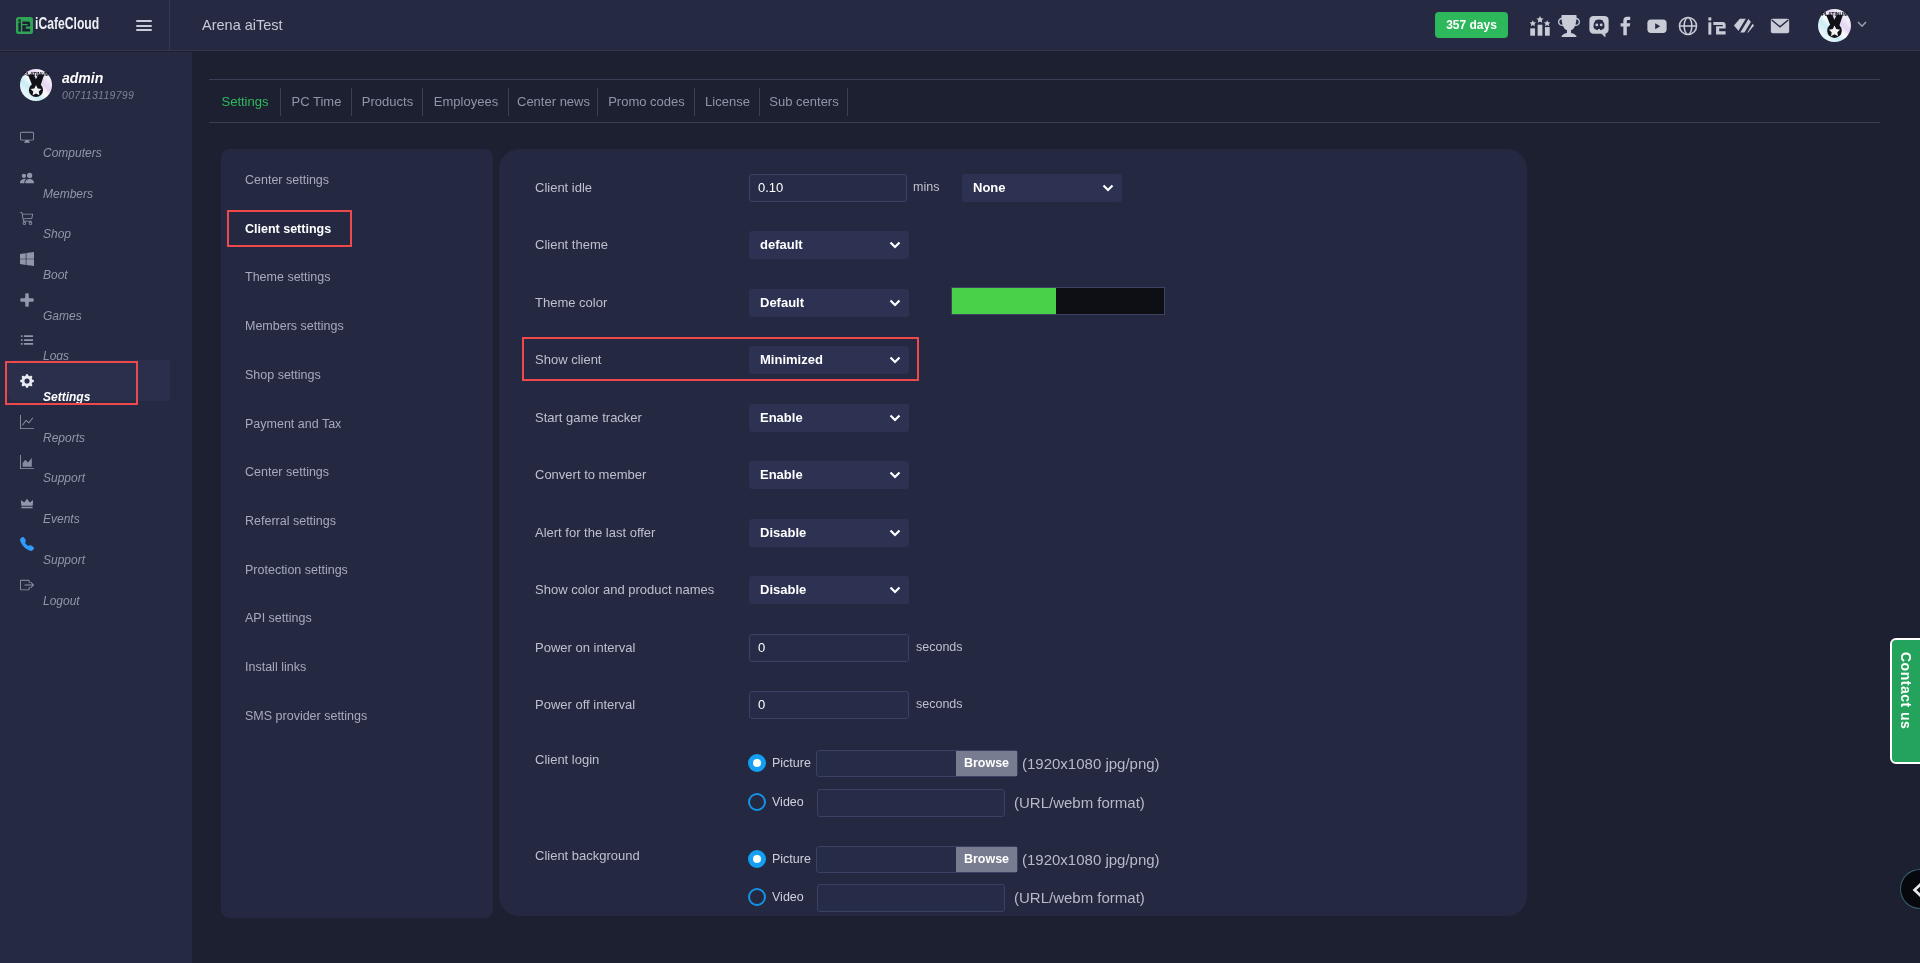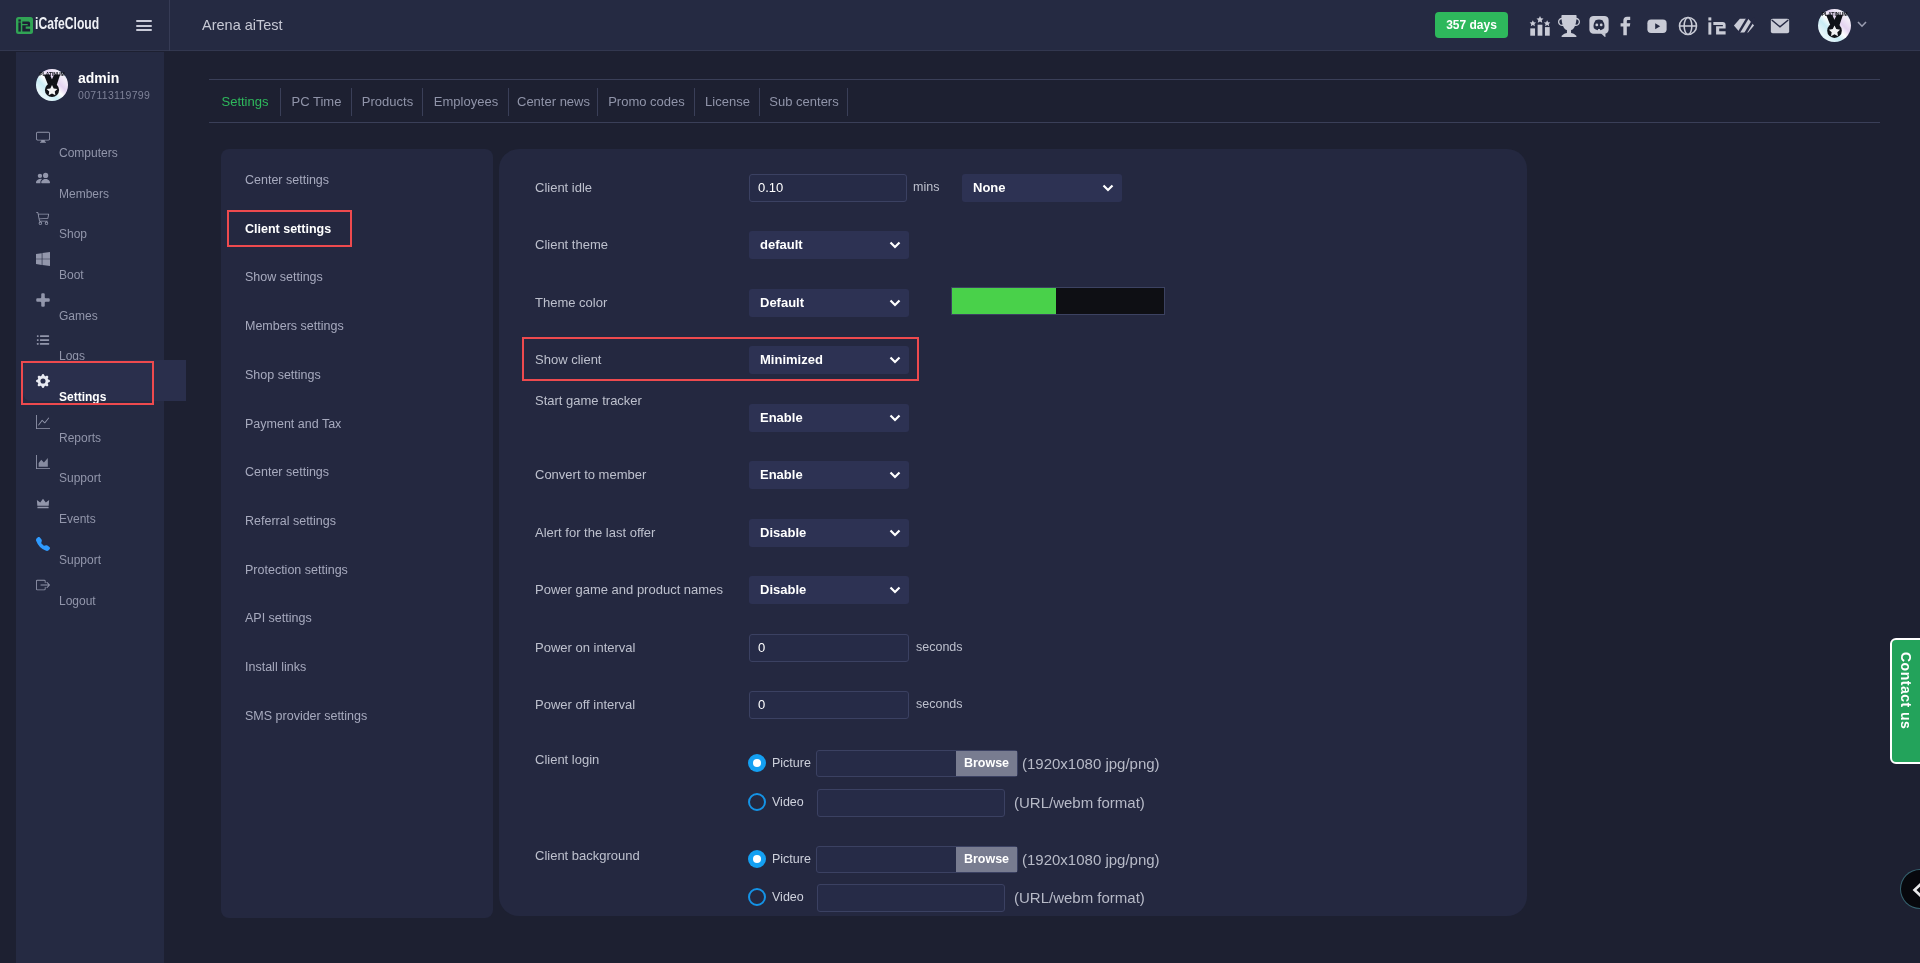--- a/index.html
+++ b/index.html
@@ -15,21 +15,21 @@
 .logoname { position:absolute; left:35px; top:15px; font-size:16px; font-weight:bold; color:#eef0f5; transform:scaleX(0.76); transform-origin:left center; }
 .burger { position:absolute; left:136px; top:20px; width:16px; height:11px; }
 .burger i { display:block; height:2px; border-radius:1px; background:#c9cbd8; margin-bottom:2.5px; }
 .pagetitle { position:absolute; left:202px; top:17px; font-size:14.5px; color:#c7c9d5; }
 .daysbtn { position:absolute; left:1435px; top:12px; width:73px; height:26px; background:#2eb85c; border-radius:4px; color:#fff; font-size:12px; font-weight:bold; text-align:center; line-height:26px; }
 .tico { position:absolute; top:15px; width:22px; height:22px; }
 .avatar-top { position:absolute; left:1818px; top:9px; width:33px; height:33px; }
 .avchev { position:absolute; left:1856px; top:18px; width:12px; height:12px; }
 
 
-.sidebar { position:absolute; left:16px; top:52px; width:148px; height:911px; background:#252a42; }
+.sidebar { position:absolute; left:0; top:52px; width:192px; height:911px; background:#252a42;font-style:italic; }
 .prof-av { position:absolute; left:20px; top:17px; width:32px; height:32px; }
 .prof-name { position:absolute; left:62px; top:18px; font-size:14px; font-weight:bold; color:#fff; }
 .prof-id { position:absolute; left:62px; top:37px; font-size:10.5px; color:#7e8298; letter-spacing:0.3px; }
 .snav { position:absolute; left:0; top:64px; width:170px; }
 .sitem { position:absolute; left:0; width:170px; height:41px; }
 .sitem svg { position:absolute; left:20px; top:50%; margin-top:-7px; width:14px; height:14px; }
 .sitem .lb { position:absolute; left:43px; top:50%; transform:translateY(-50%); font-size:12px; color:#9296ab;margin-top:16px; }
 .sitem.active:before { content:""; position:absolute; left:7px; top:0; width:163px; height:41px; background:#2a2f4c; border-radius:8px 0 0 8px; } .sitem.active svg, .sitem.active .lb { z-index:1; } .sitem.active .lb { color:#fff; font-weight:bold; }
 .sitem.active .lb { color:#fff; font-weight:bold; }
 .redbox-side { position:absolute; left:5px; top:309px; width:133px; height:44px; border:2px solid #ee4a4e; z-index:5; }
@@ -262,21 +262,21 @@
   <div class="tab" style="left:143px;width:71px">Products</div>
   <div class="tab" style="left:214px;width:86px">Employees</div>
   <div class="tab" style="left:300px;width:89px">Center news</div>
   <div class="tab" style="left:389px;width:97px">Promo codes</div>
   <div class="tab" style="left:486px;width:65px">License</div>
   <div class="tab" style="left:551px;width:88px">Sub centers</div>
 </div>
 <div class="panel-left">
   <div class="pitem" style="top:24px">Center settings</div>
   <div class="pitem active" style="top:73px">Client settings</div>
-  <div class="pitem" style="top:121px">Show settings</div>
+  <div class="pitem" style="top:121px">Theme settings</div>
   <div class="pitem" style="top:170px">Members settings</div>
   <div class="pitem" style="top:219px">Shop settings</div>
   <div class="pitem" style="top:268px">Payment and Tax</div>
   <div class="pitem" style="top:316px">Center settings</div>
   <div class="pitem" style="top:365px">Referral settings</div>
   <div class="pitem" style="top:414px">Protection settings</div>
   <div class="pitem" style="top:462px">API settings</div>
   <div class="pitem" style="top:511px">Install links</div>
   <div class="pitem" style="top:560px">SMS provider settings</div>
   <div class="redbox-client"></div>
@@ -302,36 +302,36 @@
         <span class="g"></span>
         <span class="b"></span>
       </div>
 
   <div class="flabel" style="top:203px">Show client</div>
   <div class="fsel" style="top:197px">Minimized<svg viewBox="0 0 12 12">
           <path d="M1.5 3.5 L6 8 L10.5 3.5" stroke="#fff" stroke-width="2.2" fill="none"></path>
         </svg></div>
   <div class="redbox-show"></div>
 
-  <div class="flabel" style="top:244px">Start game tracker</div>
+  <div class="flabel" style="top:261px">Start game tracker</div>
   <div class="fsel" style="top:255px">Enable<svg viewBox="0 0 12 12">
           <path d="M1.5 3.5 L6 8 L10.5 3.5" stroke="#fff" stroke-width="2.2" fill="none"></path>
         </svg></div>
 
   <div class="flabel" style="top:318px">Convert to member</div>
   <div class="fsel" style="top:312px">Enable<svg viewBox="0 0 12 12">
           <path d="M1.5 3.5 L6 8 L10.5 3.5" stroke="#fff" stroke-width="2.2" fill="none"></path>
         </svg></div>
 
   <div class="flabel" style="top:376px">Alert for the last offer</div>
   <div class="fsel" style="top:370px">Disable<svg viewBox="0 0 12 12">
           <path d="M1.5 3.5 L6 8 L10.5 3.5" stroke="#fff" stroke-width="2.2" fill="none"></path>
         </svg></div>
 
-  <div class="flabel" style="top:433px">Power game and product names</div>
+  <div class="flabel" style="top:433px">Show color and product names</div>
   <div class="fsel" style="top:427px">Disable<svg viewBox="0 0 12 12">
           <path d="M1.5 3.5 L6 8 L10.5 3.5" stroke="#fff" stroke-width="2.2" fill="none"></path>
         </svg></div>
 
   <div class="flabel" style="top:491px">Power on interval</div>
   <div class="finput" style="top:485px;width:160px">0</div>
   <div class="funit" style="left:417px;top:491px">seconds</div>
 
   <div class="flabel" style="top:548px">Power off interval</div>
   <div class="finput" style="top:542px;width:160px">0</div>

